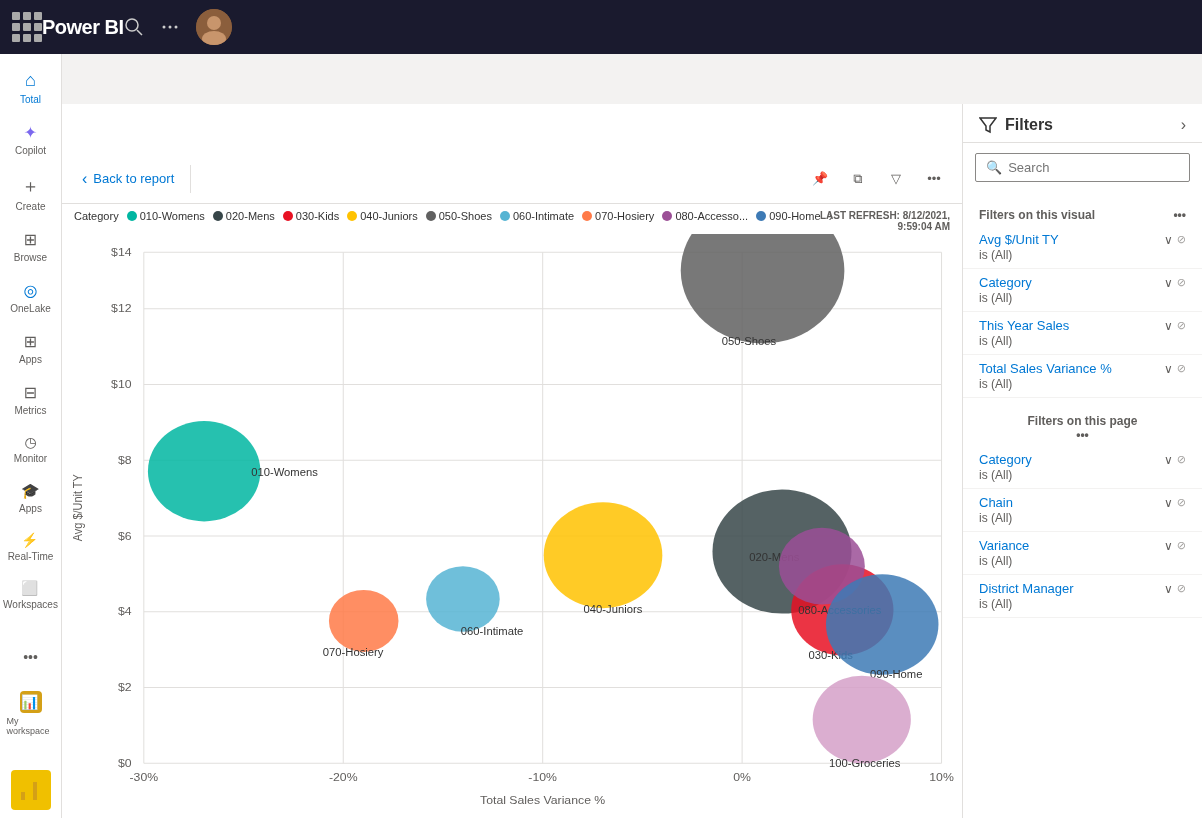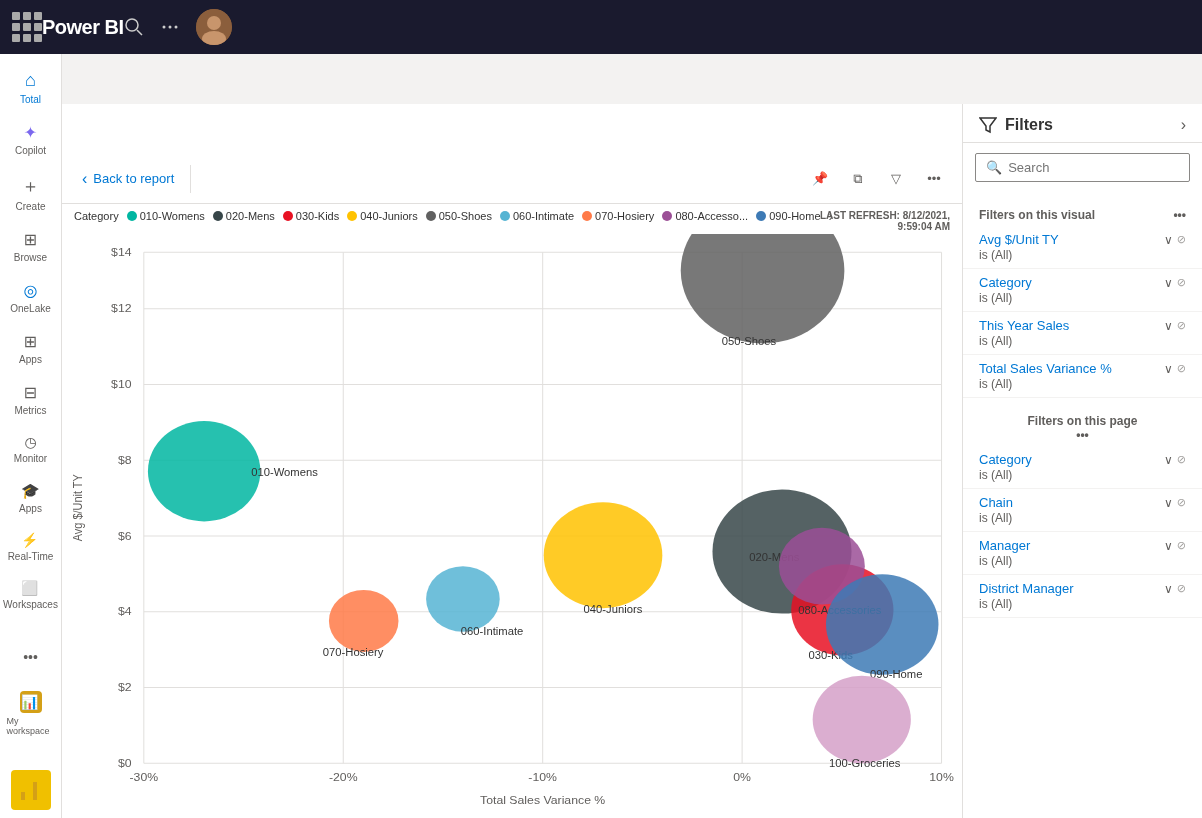--- a/index.html
+++ b/index.html
@@ -500,21 +500,21 @@
           <div class="filter-item-actions">
             <span class="filter-chevron">∨</span>
             <span class="filter-clear">⊘</span>
           </div>
         </div>
         <div class="filter-value">is (All)</div>
       </div>
 
       <div class="filter-item">
         <div class="filter-item-header">
-          <span class="filter-item-name">Manager</span>
+          <span class="filter-item-name">Variance</span>
           <div class="filter-item-actions">
             <span class="filter-chevron">∨</span>
             <span class="filter-clear">⊘</span>
           </div>
         </div>
         <div class="filter-value">is (All)</div>
       </div>
 
       <div class="filter-item">
         <div class="filter-item-header">

